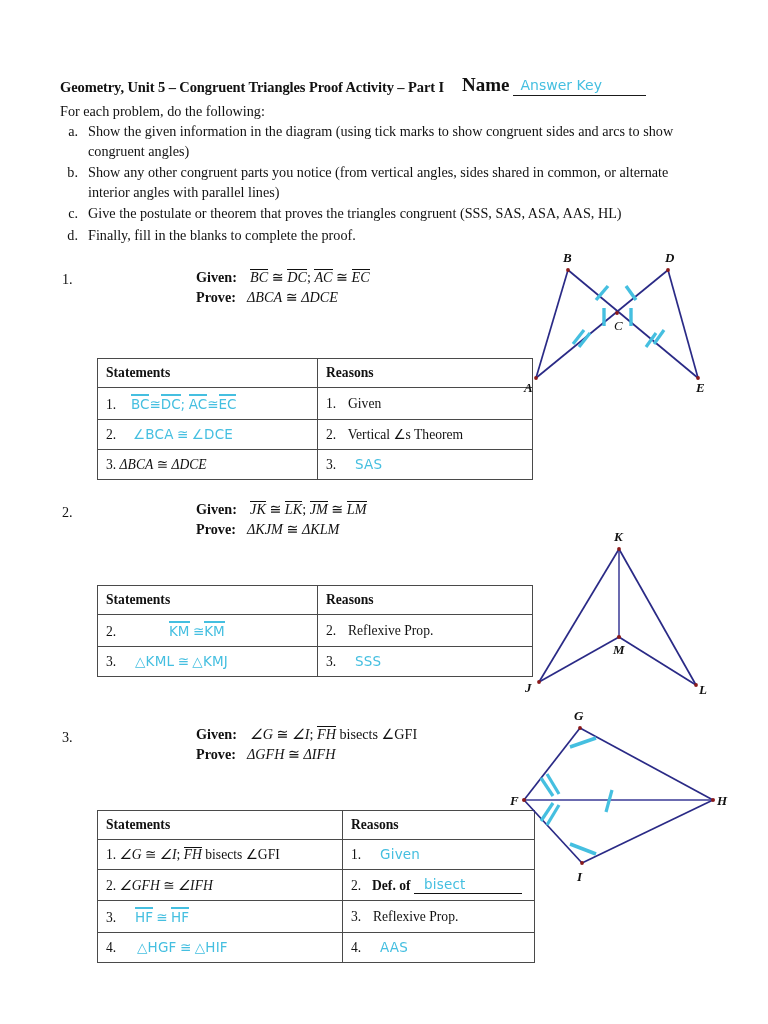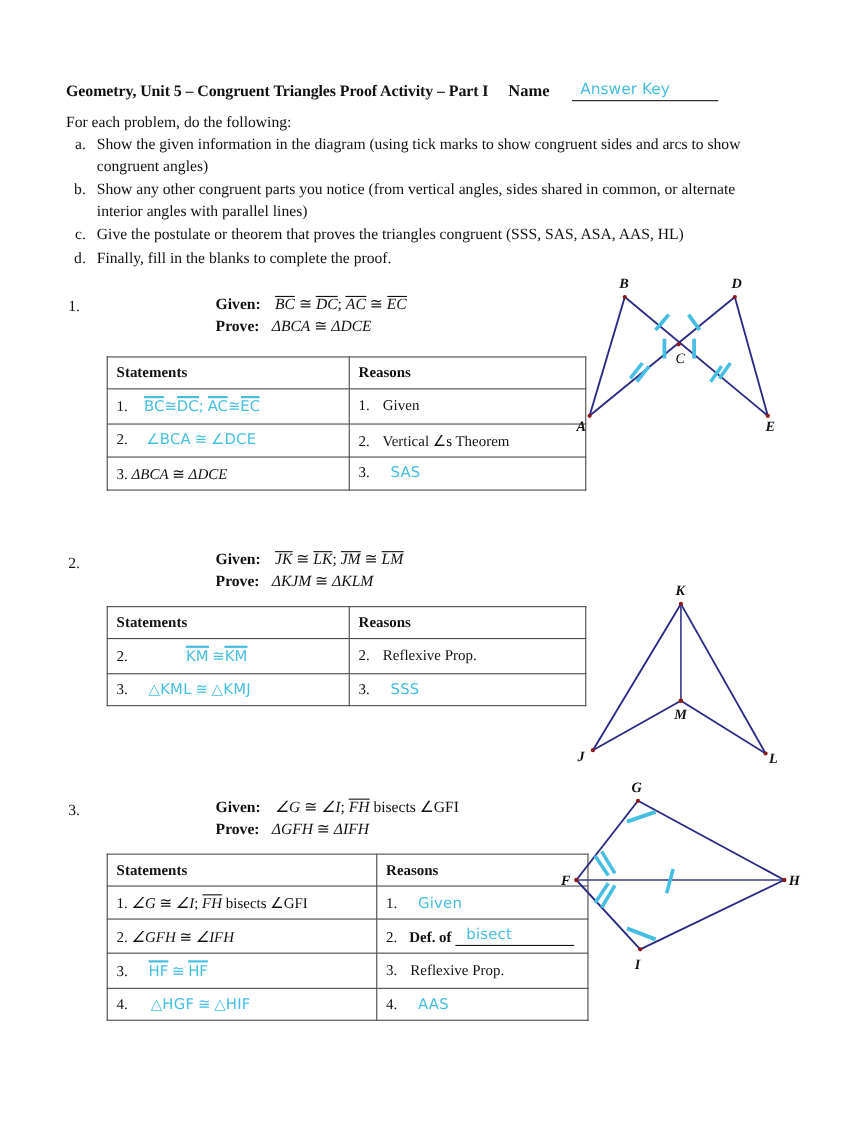--- a/index.html
+++ b/index.html
@@ -40,22 +40,22 @@
     white-space: nowrap;
   }
   .name-wrap {
     margin-left: 18px;
     display: flex;
     align-items: flex-end;
     position: relative;
   }
   .name-label {
     font-weight: bold;
-    font-size: 15px;
-    margin-right: 20px;
+    font-size: 19px;
+    margin-right: 3px;
   }
   .name-line {
     width: 133px;
     border-bottom: 1.6px solid #1a1a1a;
     height: 17px;
     position: relative;
   }
   .hw-name {
     position: absolute;
     left: 8px;
@@ -113,20 +113,21 @@
     line-height: 1.05;
     font-style: italic;
   }
 
   
   table.proof {
     position: absolute;
     border-collapse: collapse;
     table-layout: fixed;
     background: #fff;
+    margin-top: 34px;
   }
   table.proof td, table.proof th {
     border: 1.2px solid #4a4a4a;
     padding: 6px 8px;
     font-size: 13.6px;
     vertical-align: middle;
     text-align: left;
     font-weight: normal;
   }
   table.proof th {

